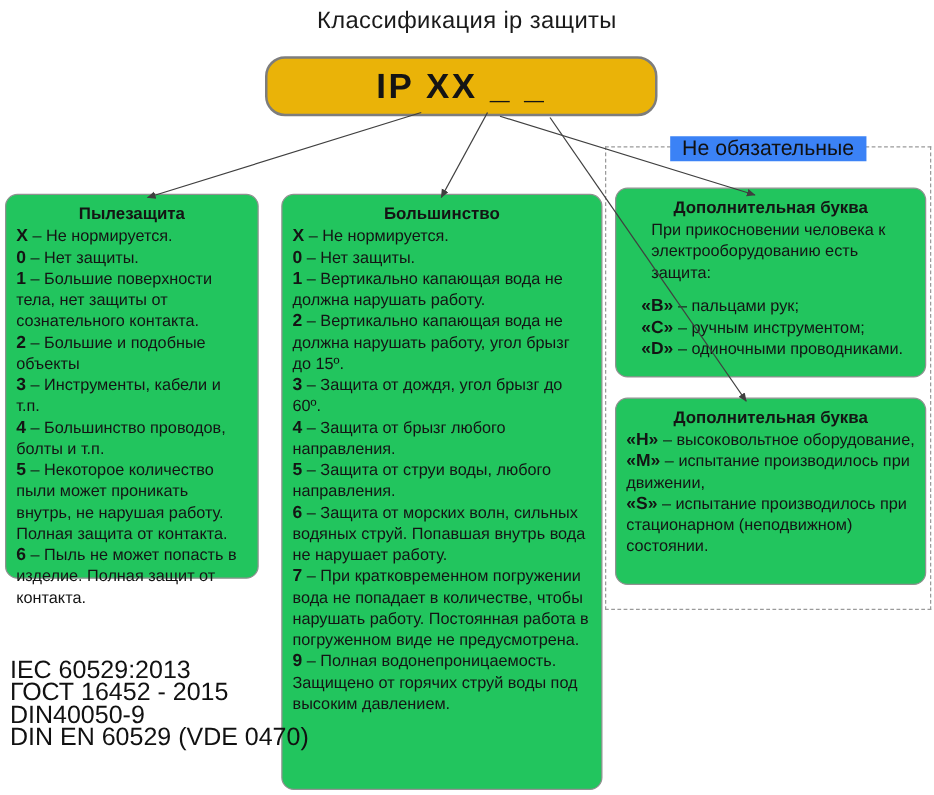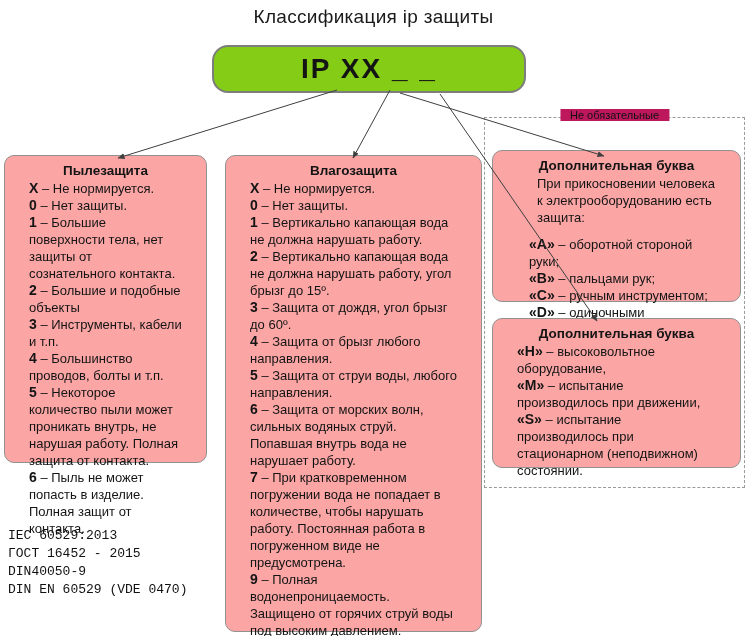--- a/index.html
+++ b/index.html
@@ -5,47 +5,47 @@
   * { margin:0; padding:0; box-sizing:border-box; }
   html,body { width:747px; height:636px; background:#ffffff; overflow:hidden; }
   body { font-family:"Liberation Sans", sans-serif; color:#111; position:relative; }
 
   .stage { position:absolute; left:0; top:0; width:609px; height:636px;border-radius:16px; }
 
   .title { position:absolute; top:6px; left:0; width:747px; text-align:center;
            font-size:19px; letter-spacing:0.3px; color:#1a1a1a; }
 
   .ipbox { position:absolute; left:212px; top:45px; width:314px; height:48px;
-           background:#84cc16; border:2px solid #7d7d7d; border-radius:16px;
+           background:#eab308; border:2px solid #7d7d7d; border-radius:16px;
            display:flex; align-items:center; justify-content:center; }
   .ipbox span { font-size:28px; font-weight:bold; letter-spacing:2px; color:#141414; }
 
   .arrows { position:absolute; left:0; top:0; width:747px; height:636px;
             z-index:6; pointer-events:none; }
 
   .dashed-group { position:absolute; left:484px; top:117px; width:261px; height:371px;
                   border:1px dashed #9a9a9a; z-index:1; }
   .dashed-label { position:absolute; top:-9px; left:50%; transform:translateX(-50%);
-                  background:#be185d; padding:0 10px; font-size:11px; white-space:nowrap; }
+                  background:#3b82f6; padding:0 10px; font-size:17px; white-space:nowrap; }
 
-  .panel { position:absolute; background:#fca5a5; border:1px solid #919191;
-           border-radius:10px; padding:6px 24px; font-size:13px; line-height:17px;
+  .panel { position:absolute; background:#22c55e; border:1px solid #919191;
+           border-radius:10px; padding:6px 8px; font-size:13px; line-height:17px;
            z-index:2; color:#141414; }
   .panel-title { text-align:center; font-weight:bold; font-size:13.5px; margin-bottom:1px; }
   .item .key { font-weight:bold; font-size:14px; }
 
   .panel.dust  { left:4px;   top:155px; width:203px; height:308px; }
   .panel.water { left:225px; top:155px; width:257px; height:477px; }
   .panel.add   { left:492px; top:150px; width:249px; height:152px; }
   .panel.aux   { left:492px; top:318px; width:249px; height:150px; }
 
   .panel.add .intro { margin-top:1px;margin-left:20px; }
   .panel.add .kv { margin-left:12px; margin-top:10px; }
 
-  .standards { position:absolute; left:8px; top:527px; font-size:13px; line-height:18px; z-index:2;font-family:Liberation Mono, monospace; }
+  .standards { position:absolute; left:8px; top:527px; font-size:20px; line-height:18px; z-index:2; }
 </style>
 </head>
 <body>
 
 <div class="stage">
 
   <div class="title">Классификация ip защиты</div>
 
   <div class="ipbox">
     <span>IP XX _ _</span>
@@ -83,21 +83,21 @@
 
         <div class="item"><b class="key">4</b> <span>– Большинство проводов, болты и т.п.</span></div>
 
         <div class="item"><b class="key">5</b> <span>– Некоторое количество пыли может проникать внутрь, не нарушая работу. Полная защита от контакта.</span></div>
 
         <div class="item"><b class="key">6</b> <span>– Пыль не может попасть в изделие. Полная защит от контакта.</span></div>
       </div>
   </div>
 
   <div class="panel water">
-    <div class="panel-title">Влагозащита</div>
+    <div class="panel-title">Большинство</div>
     <div>
 
         <div class="item"><b class="key">X</b> <span>– Не нормируется.</span></div>
 
         <div class="item"><b class="key">0</b> <span>– Нет защиты.</span></div>
 
         <div class="item"><b class="key">1</b> <span>– Вертикально капающая вода не должна нарушать работу.</span></div>
 
         <div class="item"><b class="key">2</b> <span>– Вертикально капающая вода не должна нарушать работу, угол брызг до 15º.</span></div>
 
@@ -114,21 +114,20 @@
 
         <div class="item"><b class="key">9</b> <span>– Полная водонепроницаемость. Защищено от горячих струй воды под высоким давлением.</span></div>
       </div>
   </div>
 
   <div class="panel add">
     <div class="panel-title">Дополнительная буква</div>
     <div class="intro">При прикосновении человека к электрооборудованию есть защита:</div>
     <div class="kv">
 
-        <div class="item"><b class="key">«A»</b> <span>– оборотной стороной руки;</span></div>
 
         <div class="item"><b class="key">«B»</b> <span>– пальцами рук;</span></div>
 
         <div class="item"><b class="key">«C»</b> <span>– ручным инструментом;</span></div>
 
         <div class="item"><b class="key">«D»</b> <span>– одиночными проводниками.</span></div>
       </div>
   </div>
 
   <div class="panel aux">

